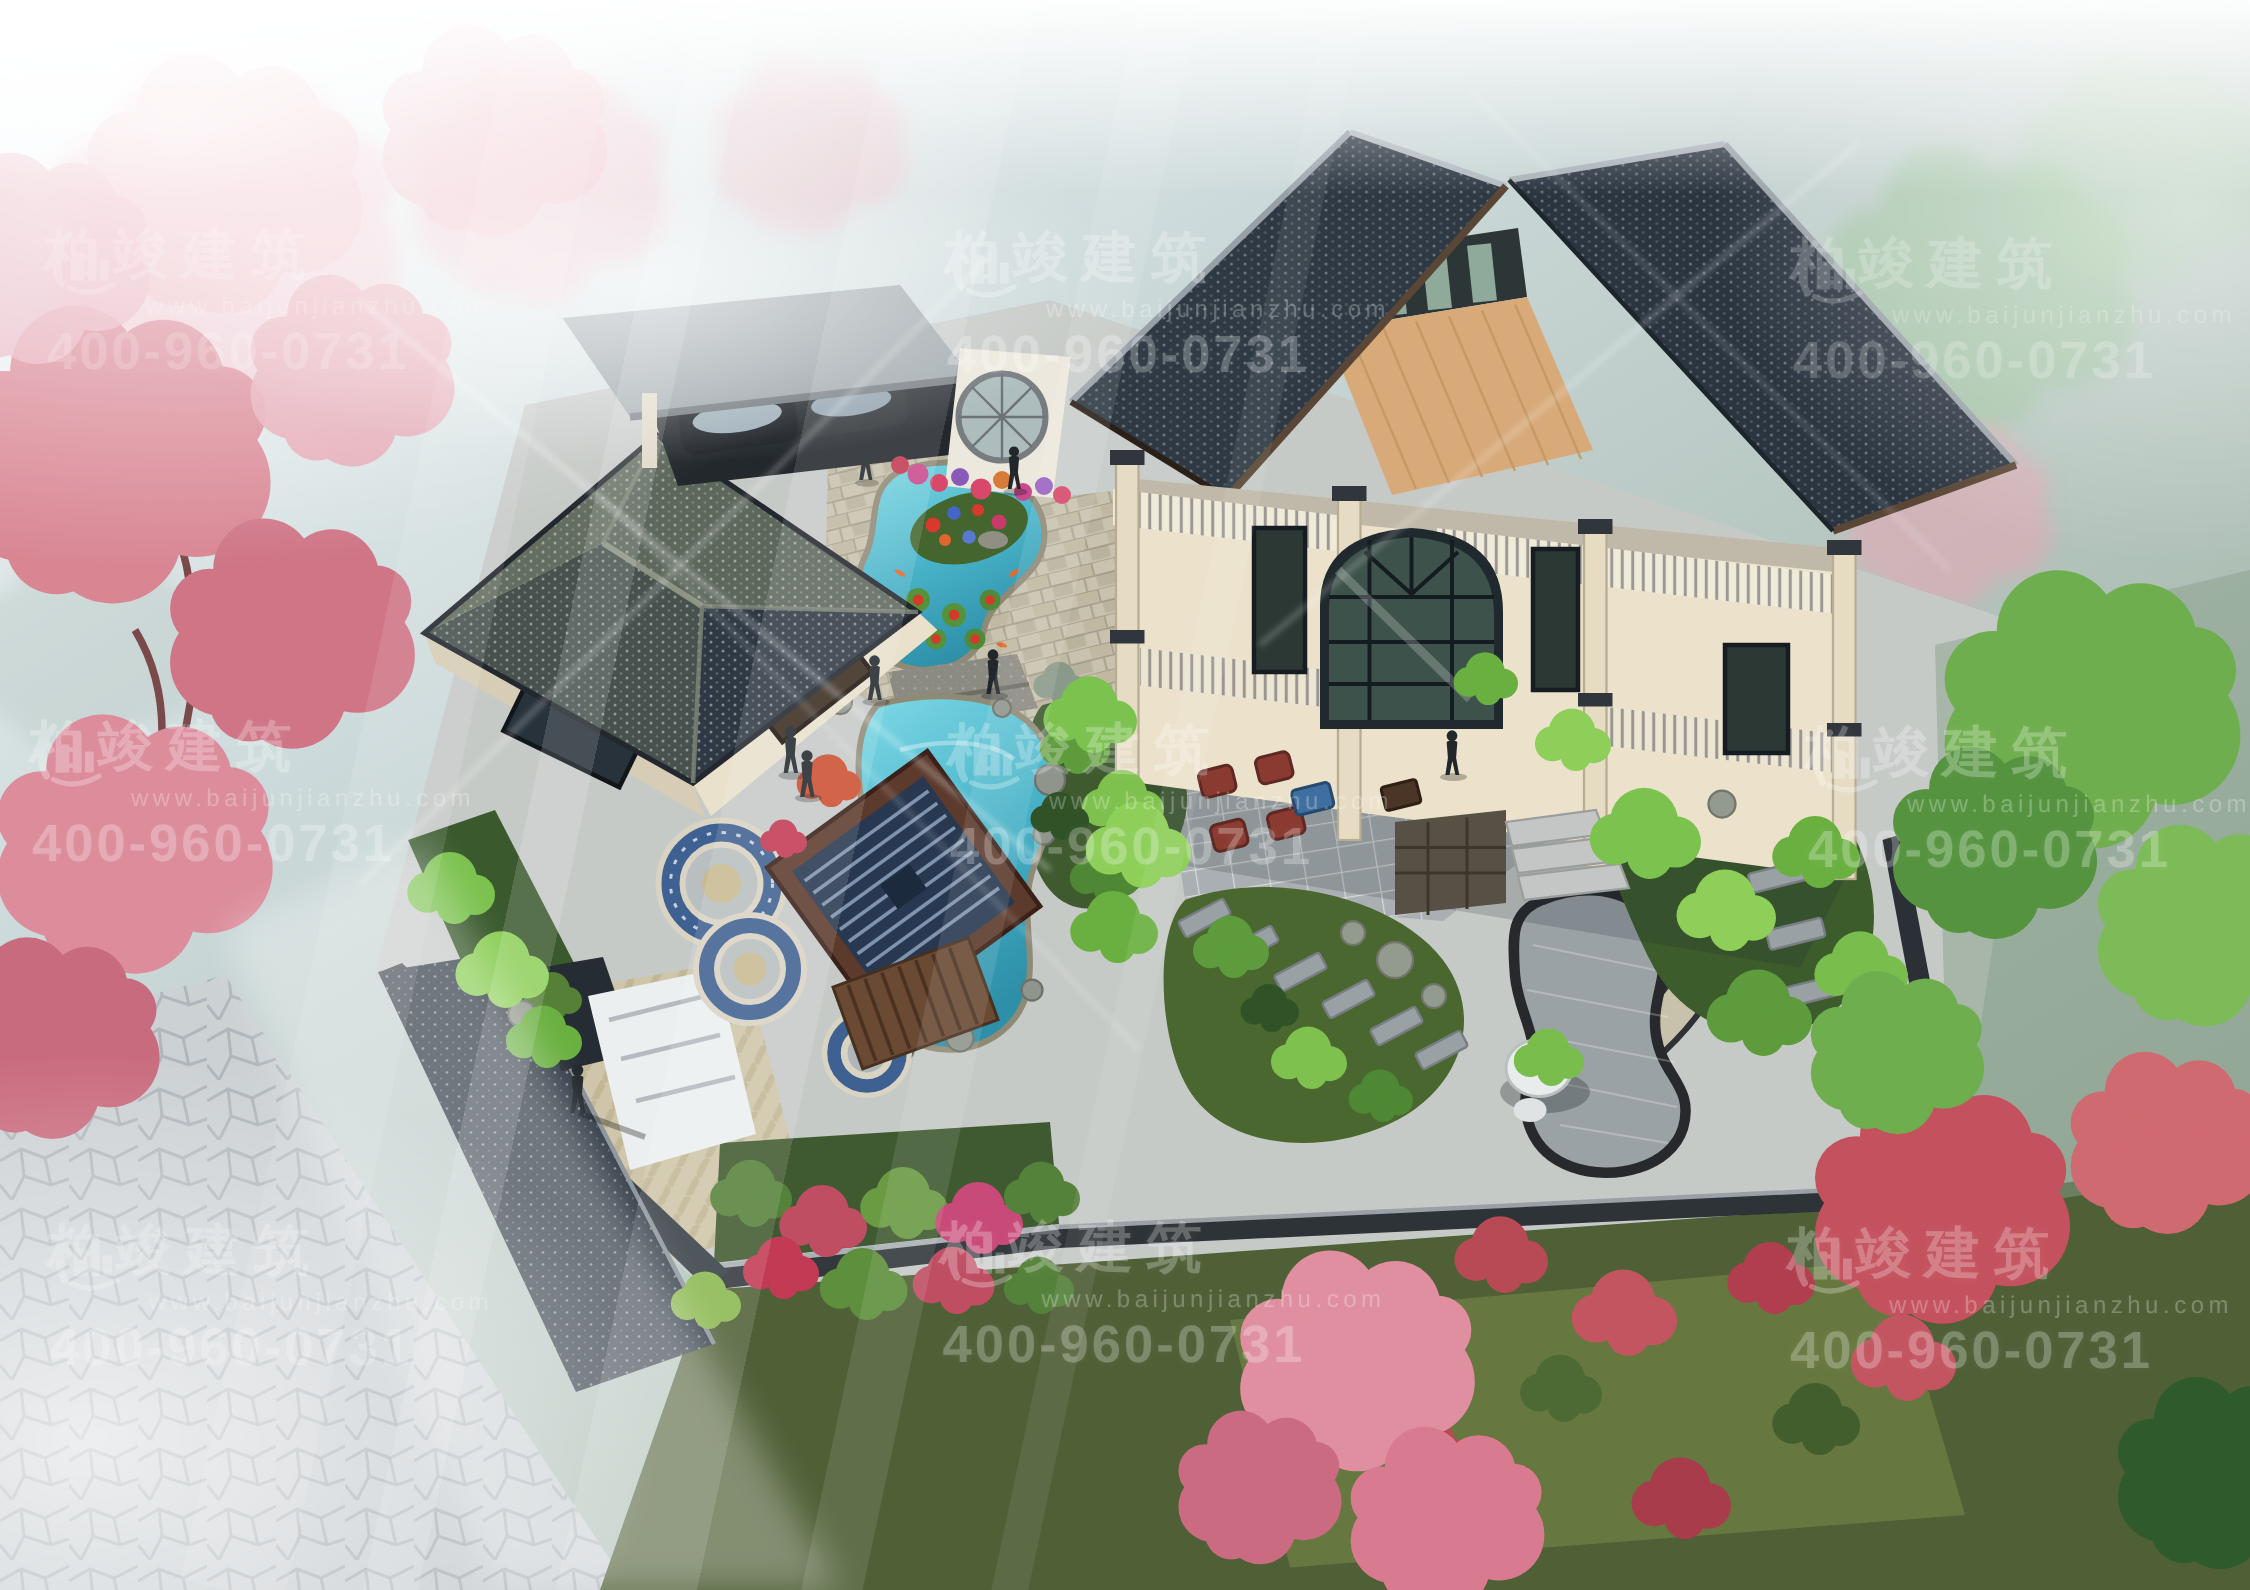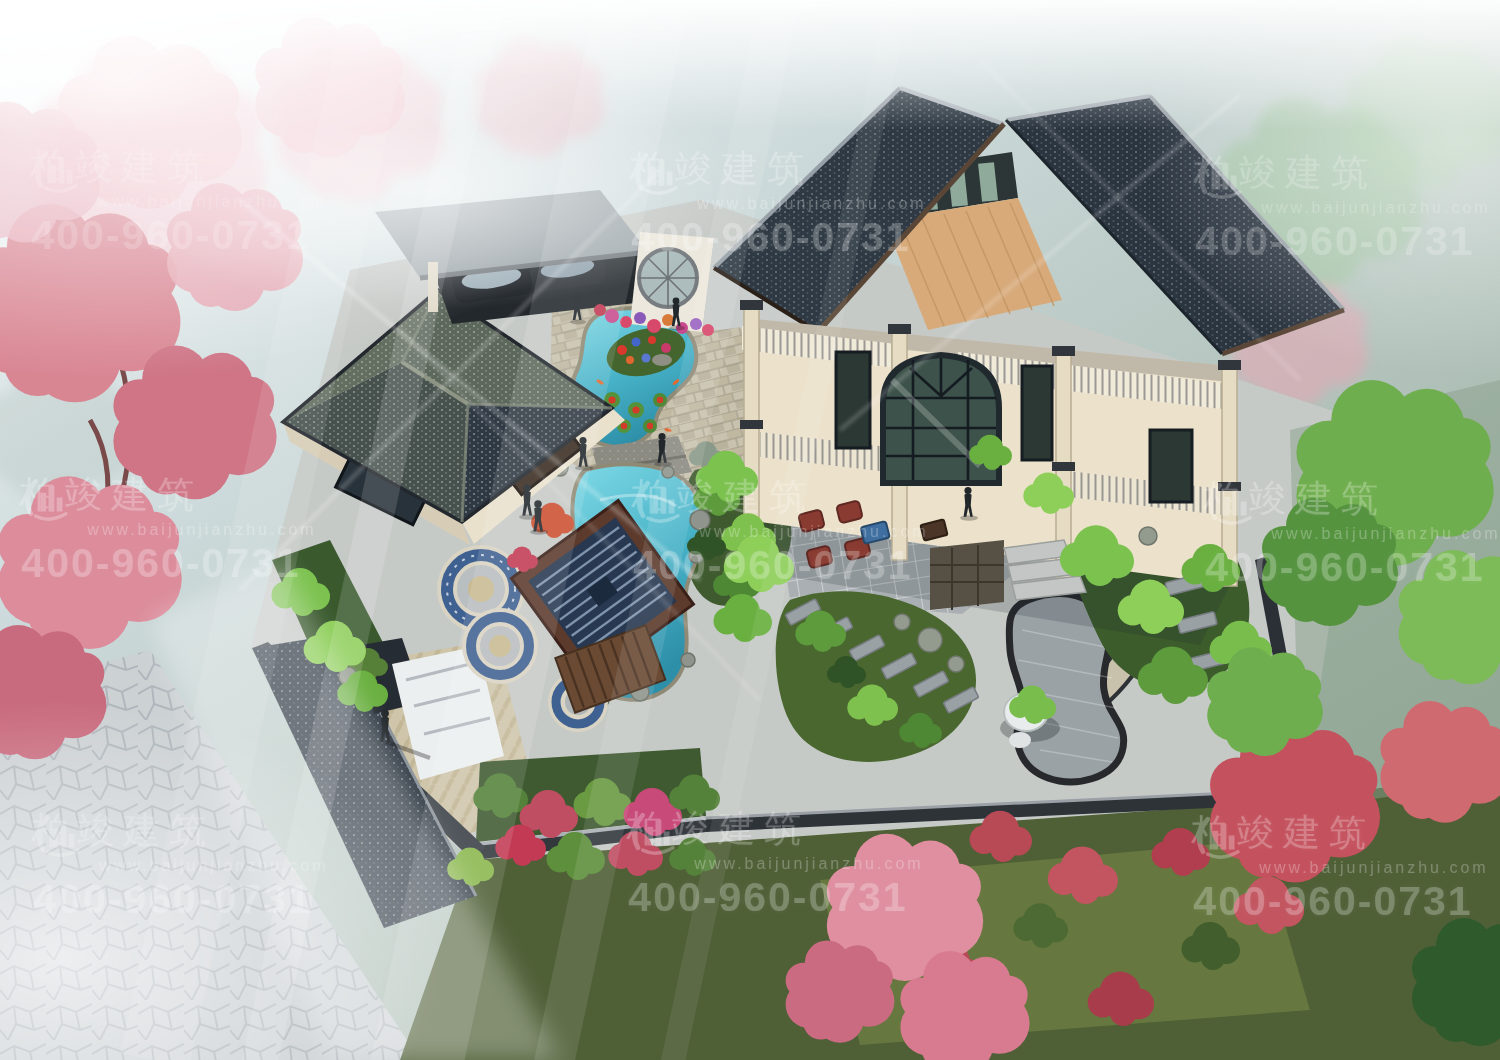--- a/index.html
+++ b/index.html
@@ -5,23 +5,23 @@
   html,body{margin:0;padding:0;background:#dfe7e9;}
   .stage{position:relative;width:1500px;height:1060px;overflow:hidden;
          font-family:"Liberation Sans","DejaVu Sans",sans-serif;}
   .stage svg{position:absolute;left:0;top:0;}
   
   .wm-grid{position:absolute;left:0;top:0;width:1500px;height:1060px;pointer-events:none;}
   .wm{position:absolute;transform:translate(-50%,-50%);color:var(--watermarkWhite,#ffffff);
       opacity:.27;white-space:nowrap;text-shadow:0 0 6px rgba(255,255,255,.25);}
   .wm-top{display:flex;align-items:center;gap:10px;}
   .wm-logo{width:56px;height:56px;flex:0 0 auto;}
-  .wm-brand{font-size:37px;font-weight:normal;letter-spacing:9px;}
+  .wm-brand{font-size:37px;font-weight:bold;letter-spacing:9px;}
   .wm-site{font-size:16px;letter-spacing:3px;margin:1px 0 1px 68px;}
-  .wm-phone{font-size:41px;font-weight:bold;letter-spacing:2px;margin-left:2px;}
+  .wm-phone{font-size:35px;font-weight:bold;letter-spacing:2px;margin-left:2px;}
   .wm:nth-child(1){left:178px;top:200px;opacity:.20;}
   .wm:nth-child(2){left:778px;top:202px;}
   .wm:nth-child(3){left:1342px;top:206px;opacity:.22;}
   .wm:nth-child(4){left:168px;top:528px;}
   .wm:nth-child(5){left:780px;top:530px;}
   .wm:nth-child(6){left:1352px;top:532px;}
   .wm:nth-child(7){left:180px;top:864px;opacity:.22;}
   .wm:nth-child(8){left:775px;top:862px;}
   .wm:nth-child(9){left:1340px;top:866px;}
 </style>

